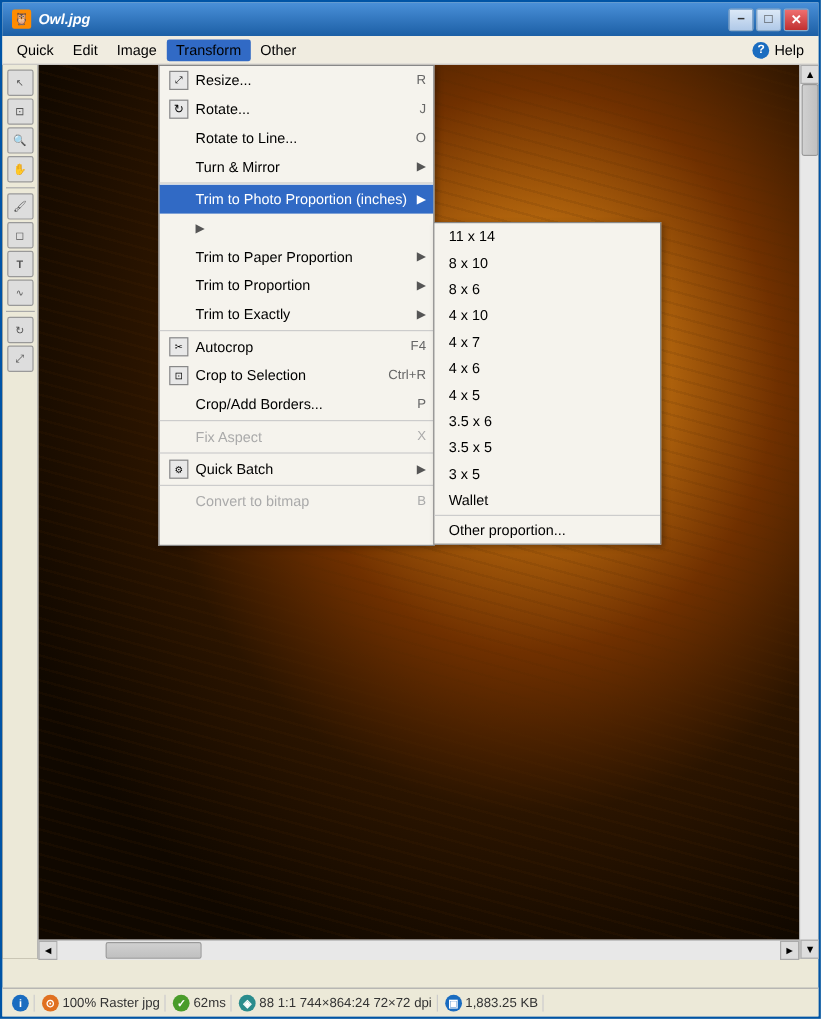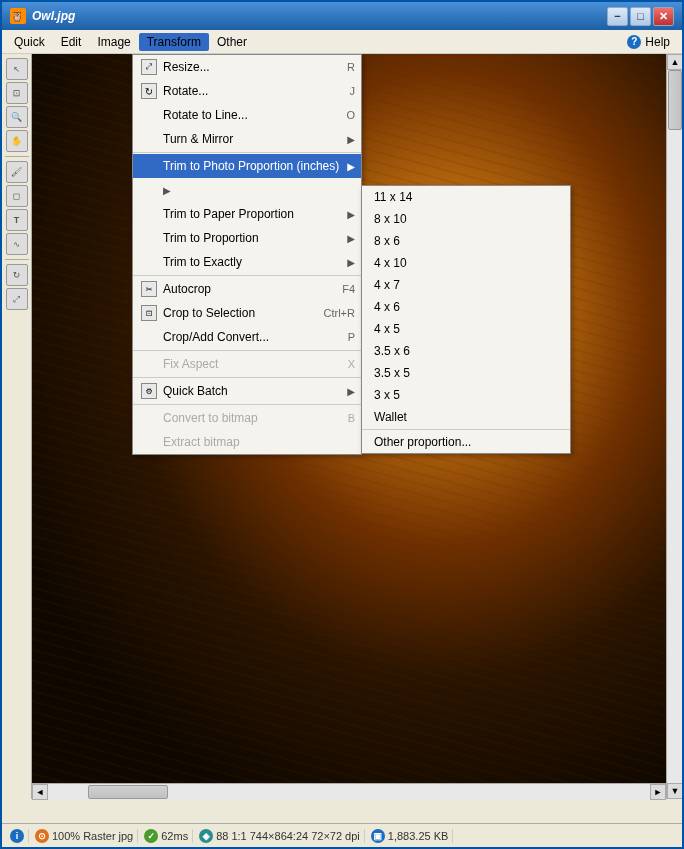--- a/index.html
+++ b/index.html
@@ -336,21 +336,21 @@
 
     .main-menu-item.active .menu-arrow {
       color: white;
     }
 
     
     .submenu-inches {
       position: absolute;
       top: 0;
       left: 229px;
-      width: 210px;
+      width: 190px;
       background: #f5f3ed;
       border: 1px solid #888;
       box-shadow: 2px 2px 5px rgba(0,0,0,0.3);
     }
 
     .submenu-item {
       padding: 3px 12px;
       cursor: pointer;
       min-height: 22px;
       display: flex;
@@ -510,21 +510,21 @@
         <div class="main-menu-item">
           <div class="menu-icon-area">
             <div style="width:16px;height:16px;border:1px solid #888;background:#e8e8e8;display:flex;align-items:center;justify-content:center;font-size:8px;">⊡</div>
           </div>
           <span class="menu-label">Crop to Selection</span>
           <span class="menu-shortcut">Ctrl+R</span>
         </div>
 
         <div class="main-menu-item">
           <div class="menu-icon-area"></div>
-          <span class="menu-label">Crop/Add Convert...</span>
+          <span class="menu-label">Crop/Add Borders...</span>
           <span class="menu-shortcut">P</span>
         </div>
 
         <div style="border-top:1px solid #ccc;margin:1px 0;"></div>
 
         <div class="main-menu-item disabled">
           <div class="menu-icon-area"></div>
           <span class="menu-label">Fix Aspect</span>
           <span class="menu-shortcut" style="color:#aaa;">X</span>
         </div>
@@ -542,21 +542,20 @@
         <div style="border-top:1px solid #ccc;margin:1px 0;"></div>
 
         <div class="main-menu-item disabled">
           <div class="menu-icon-area"></div>
           <span class="menu-label">Convert to bitmap</span>
           <span class="menu-shortcut" style="color:#aaa;">B</span>
         </div>
 
         <div class="main-menu-item disabled">
           <div class="menu-icon-area"></div>
-          <span class="menu-label">Extract bitmap</span>
         </div>
 
 
       </div>
 
       <div class="submenu-inches" style="top: 131px; left: 329px;">
         <div class="submenu-item">11 x 14</div>
         <div class="submenu-item">8 x 10</div>
         <div class="submenu-item">8 x 6</div>
         <div class="submenu-item">4 x 10</div>

